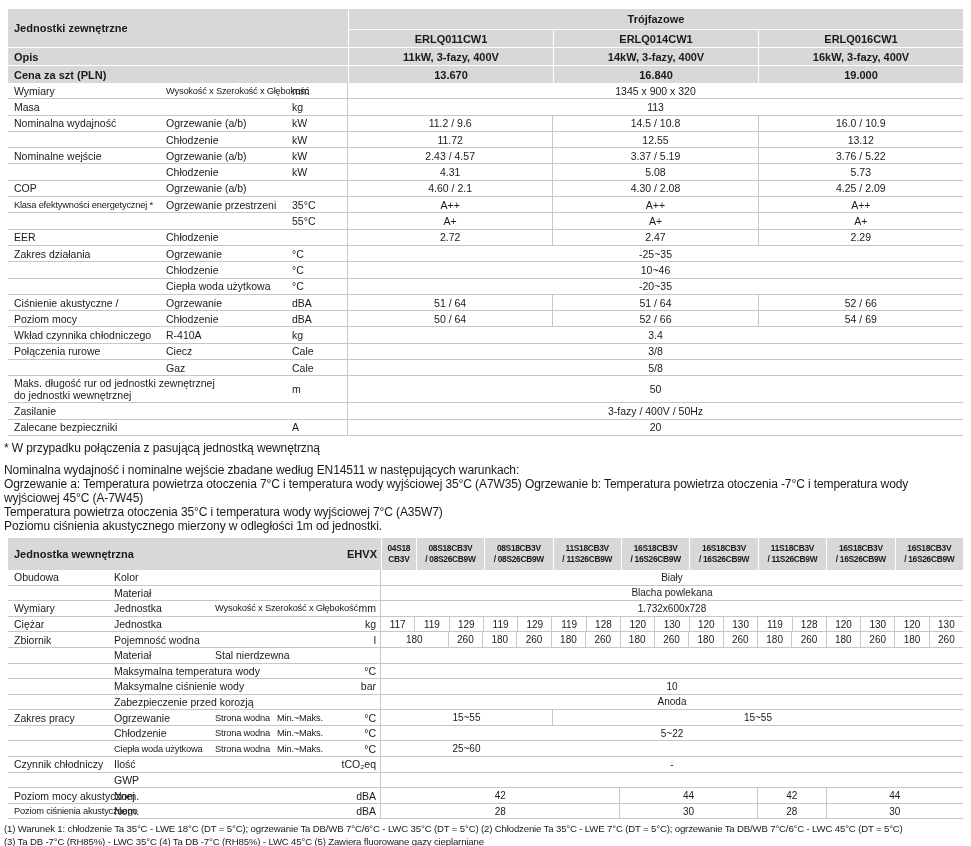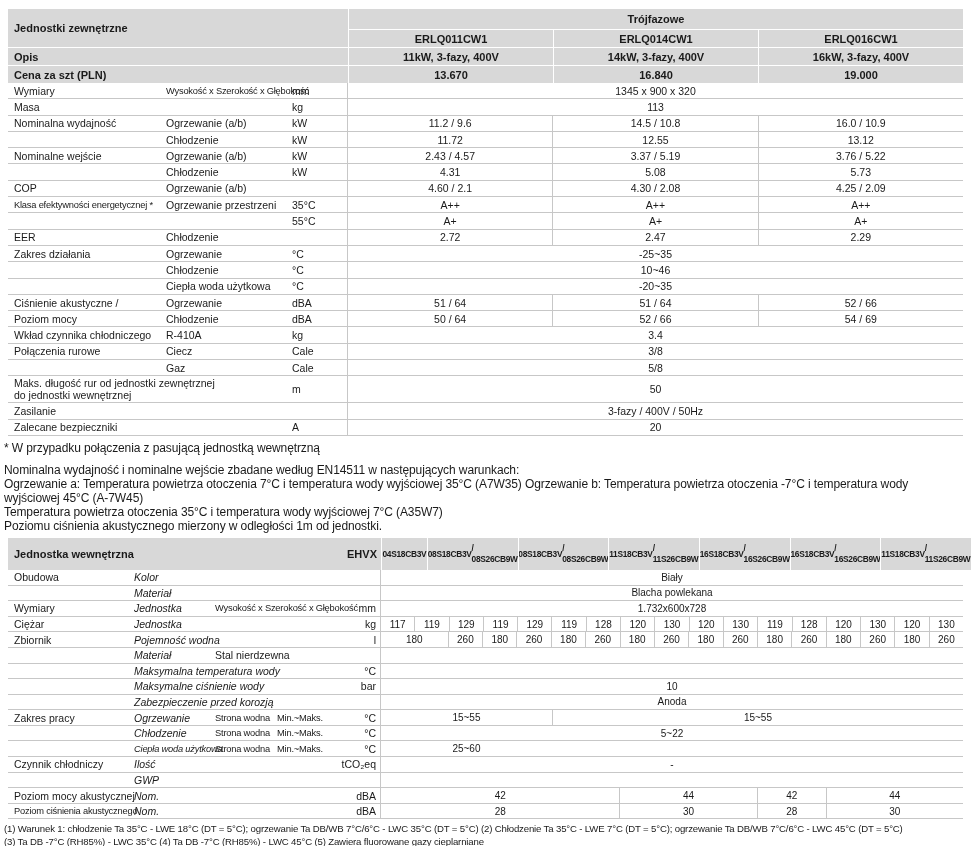--- a/index.html
+++ b/index.html
@@ -18,31 +18,31 @@
   .t1-hrow{display:flex;gap:1px;margin-top:1px;height:17px;}
   .fixL{width:340px;flex:none;}
   .trow{display:flex;align-items:stretch;height:16.3px;border-bottom:1px solid var(--brd,#c7c7c7);box-sizing:border-box;}
   .t2 .trow{height:15.6px;}
   .trow.tall{height:27px;}
   .label-zone{position:relative;border-right:1px solid var(--brd,#c7c7c7);box-sizing:border-box;flex:none;}
   .z1{width:340px;}
   .z2{width:373px;}
   .label-zone span{position:absolute;top:0;bottom:0;display:flex;align-items:center;white-space:nowrap;}
   .l1{left:6px;}.l2{left:158px;}.l3{left:284px;}
-  .m1{left:6px;}.m2{left:126px;font-style:italic;}.m3{left:207px;}.m4{left:269px;}.m5{right:4px;}
+  .m1{left:6px;}.m2{left:106px;}.m3{left:207px;}.m4{left:269px;}.m5{right:4px;}
   .cond{font-size:9.3px;letter-spacing:-.2px;}
   .label-zone span.two-line{white-space:pre-line;line-height:12.5px;}
   .data-zone{flex:1;display:flex;}
   .cell{flex:1 1 0;display:flex;align-items:center;justify-content:center;box-sizing:border-box;overflow:hidden;}
   .cell.bdr{border-left:1px solid var(--brd,#c7c7c7);}
   .t2 .cell{font-size:10px;}
   .t2-head{display:flex;gap:1px;height:32px;}
   .t2-title-zone{width:373px;flex:none;background:var(--hbg,#d8d8d8);display:flex;align-items:center;justify-content:space-between;box-sizing:border-box;padding:0 4px 0 6px;font-weight:bold;font-size:11px;}
   .t2-cols{flex:1;display:flex;gap:1px;}
-  .t2-col{flex:1 1 0;background:var(--hbg,#d8d8d8);display:flex;flex-direction:row;align-items:center;justify-content:center;font-weight:bold;font-size:8.4px;line-height:10.5px;letter-spacing:-.3px;overflow:hidden;}
+  .t2-col{flex:1 1 0;background:var(--hbg,#d8d8d8);display:flex;flex-direction:column;align-items:center;justify-content:center;font-weight:bold;font-size:8.4px;line-height:10.5px;letter-spacing:-.3px;text-align:center;overflow:hidden;}
   .notes{margin:5px 4px 0;font-size:12px;line-height:14px;letter-spacing:-.1px;}
   .notes .gap-after{margin-bottom:8px;}
   .notes-bottom{margin:4px 4px 0;font-size:9.6px;line-height:12.5px;letter-spacing:-.15px;}
 </style>
 </head>
 <body>
 
 <div class="page">
   <div id="t1" class="t1">
       <div class="t1-head">

